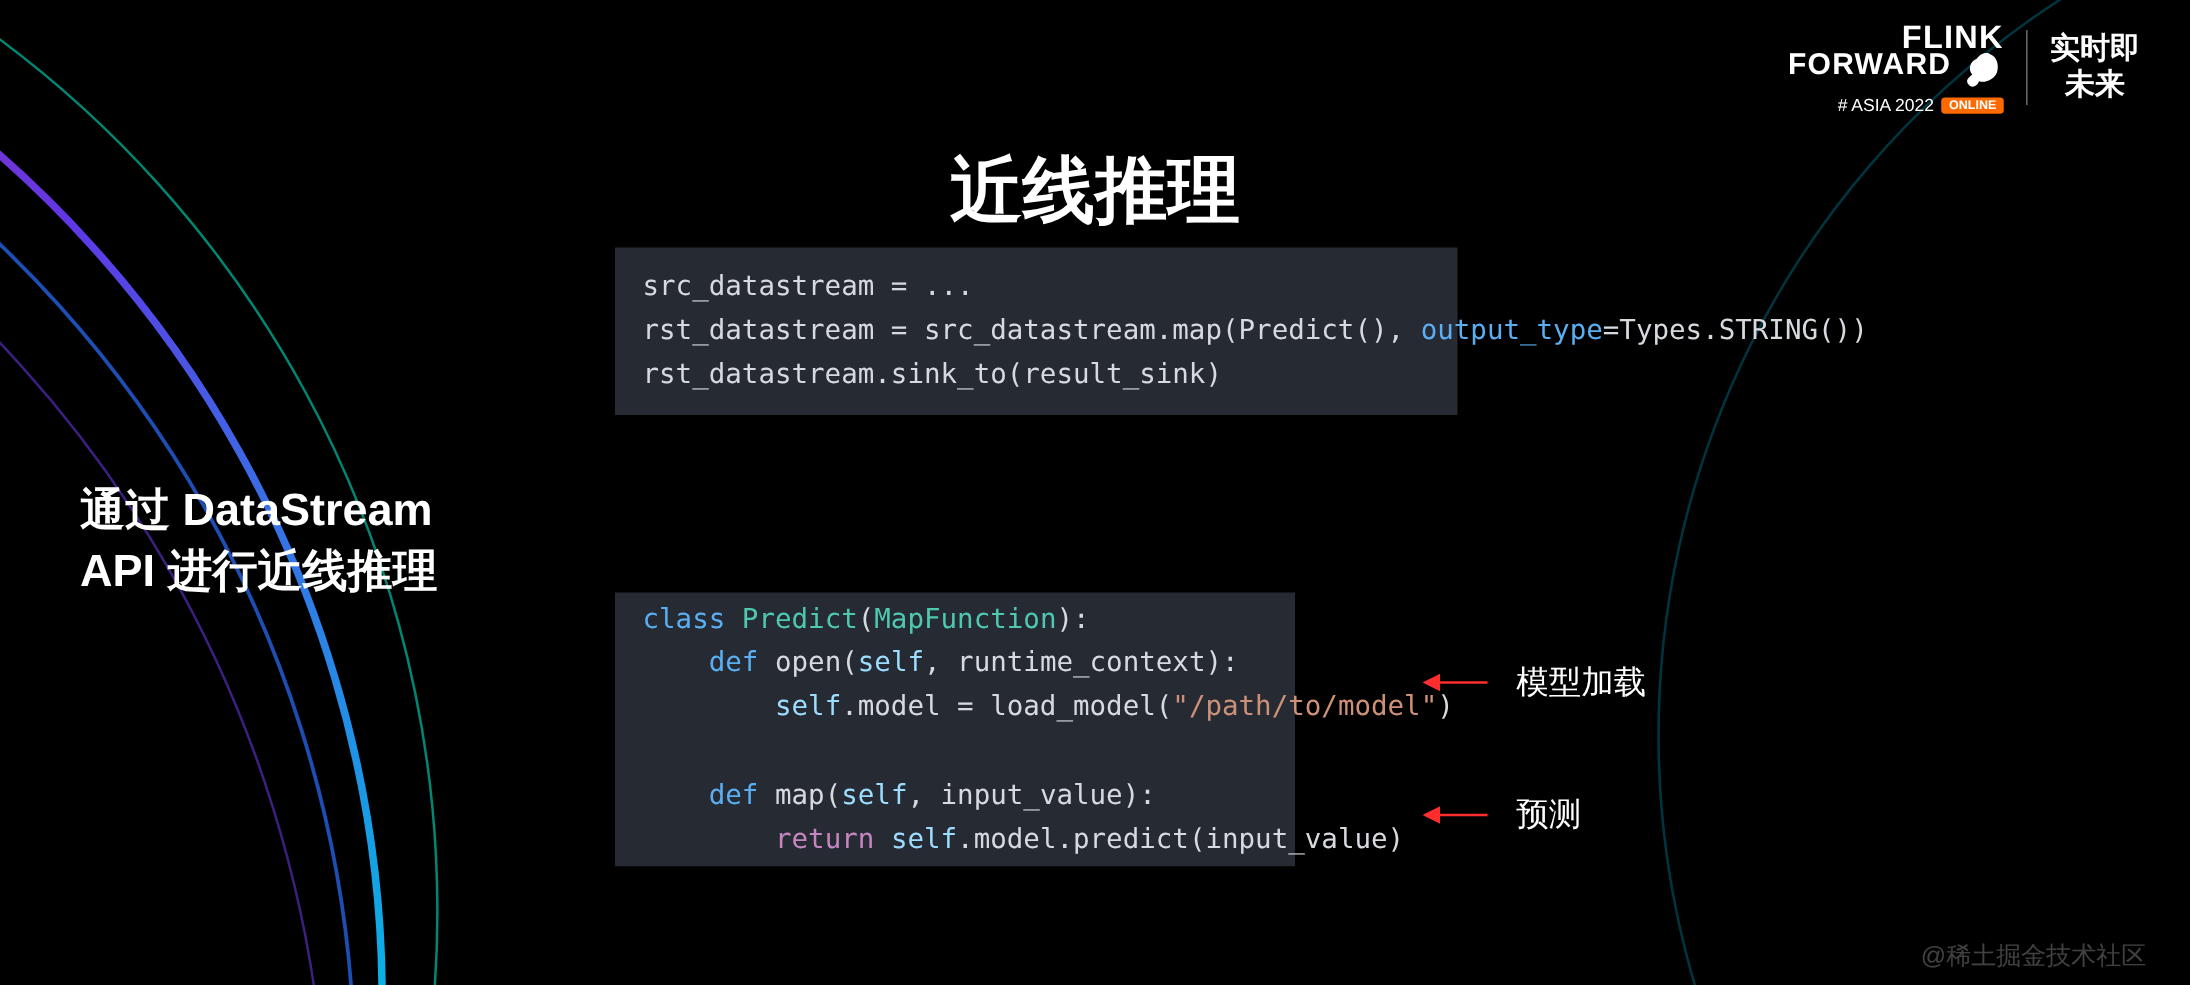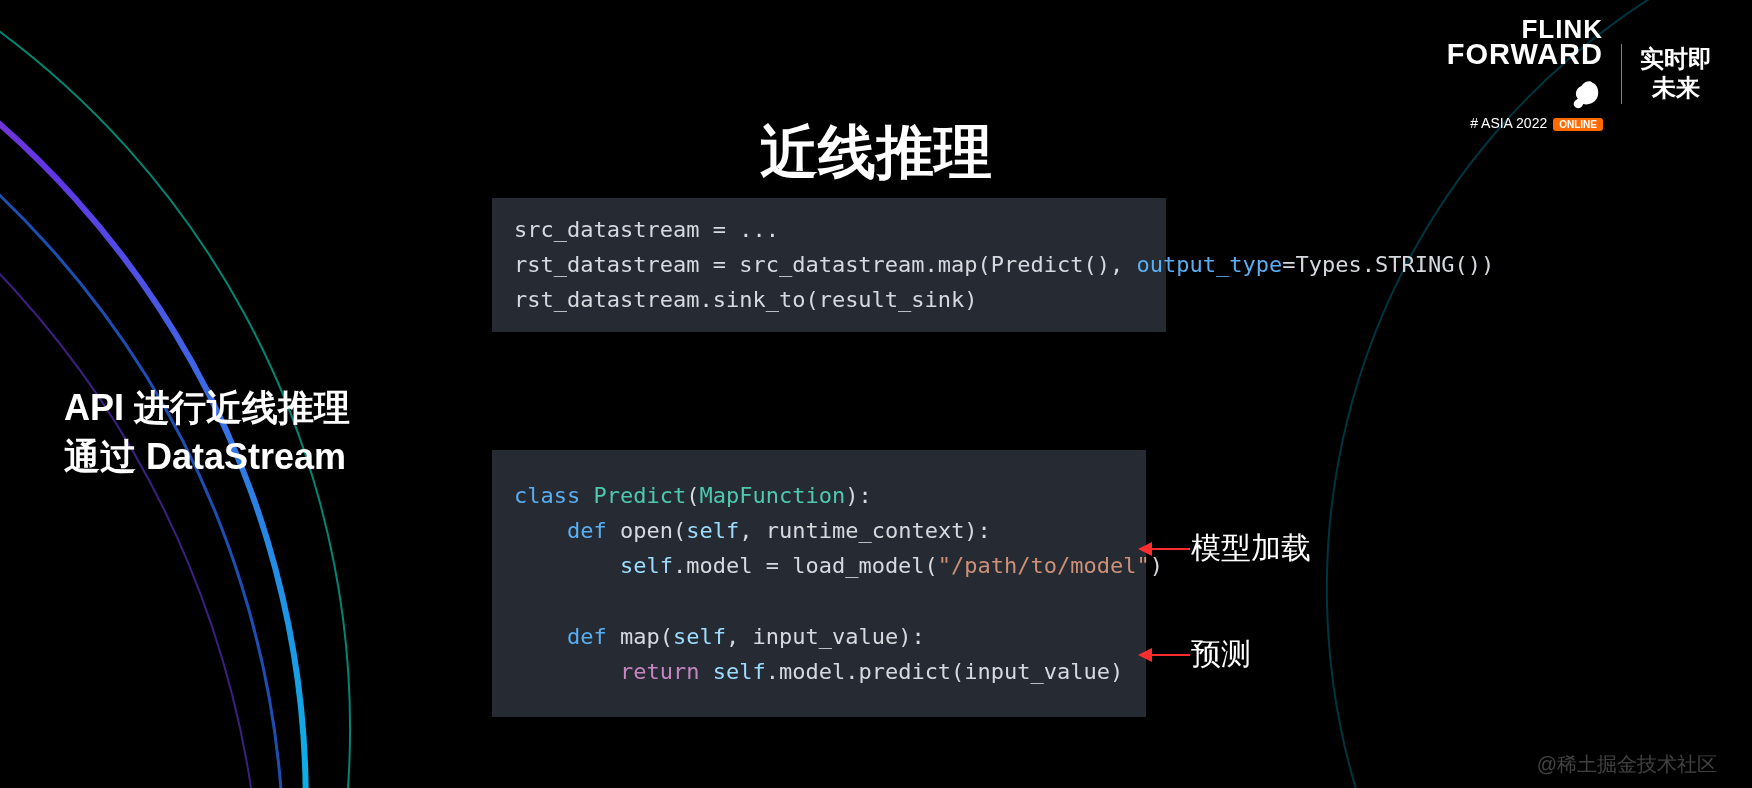--- a/index.html
+++ b/index.html
@@ -22,23 +22,23 @@
     position: absolute;
     top: 16px;
     right: 40px;
     display: flex;
     align-items: center;
     gap: 18px;
     z-index: 5;
   }
   .brand-left { text-align: right; margin-left: 30px; }
   .brand-flink { font-size: 26px; font-weight: 800; letter-spacing: 1px; line-height: 1; margin-bottom: -4px; }
-  .brand-forward { font-size: 29px; font-weight: 800; letter-spacing: 1px; display: flex; align-items: flex-end; gap: 6px; flex-direction: column; }
+  .brand-forward { font-size: 24px; font-weight: 800; letter-spacing: 1px; display: flex; align-items: flex-start; gap: 6px; }
   .squirrel-icon { width: 36px; height: 36px; }
-  .brand-sub { font-size: 14px; display: flex; align-items: flex-end; justify-content: flex-end; gap: 6px; margin-top: 2px; }
+  .brand-sub { font-size: 14px; display: flex; align-items: center; justify-content: flex-end; gap: 6px; margin-top: 2px; }
   .online-badge { background: #ff6a00; color: #fff; font-size: 10px; padding: 1px 6px; border-radius: 3px; font-weight: 700; }
   .brand-divider { width: 1px; height: 60px; background: rgba(255,255,255,0.5); }
   .brand-right { font-size: 24px; font-weight: 600; line-height: 1.2; text-align: center; }
 
   .slide-title {
     position: absolute;
     top: 80px;
     left: 50%;
     transform: translateX(-50%);
     font-size: 58px;
@@ -52,21 +52,21 @@
     background: #262a33;
     font-family: "Consolas", "Monaco", monospace;
     font-size: 22px;
     line-height: 1.6;
     padding: 14px 22px;
     color: #d6d9de;
     white-space: pre;
     z-index: 5;
   }
   .code-top { top: 198px; left: 492px; width: 674px; }
-  .code-bottom { top: 450px; left: 492px; width: 654px; padding: 28px 22px; }
+  .code-bottom { top: 474px; left: 492px; width: 544px; padding: 4px 22px; }
 
   .subtitle {
     position: absolute;
     top: 384px;
     left: 64px;
     font-size: 36px;
     font-weight: 800;
     line-height: 1.35;
     z-index: 5;
   }
@@ -74,22 +74,22 @@
   .kw-blue { color: #5aaef2; }
   .kw-teal { color: #4ec9b0; }
   .kw-purple { color: #c586c0; }
   .kw-str { color: #ce9178; }
   .kw-self { color: #9cdcfe; }
 
   .annotation {
     position: absolute;
     display: flex;
     align-items: center;
-    gap: 1px;
-    font-size: 30px;
+    gap: 23px;
+    font-size: 26px;
     font-weight: 500;
     z-index: 5;
   }
   .anno-1 { top: 528px; left: 1140px; }
   .anno-2 { top: 634px; left: 1140px; }
   .arrow {
     width: 50px; height: 2px; background: #ff2d2d; position: relative;
   }
   .arrow::before {
     content: "";
@@ -144,22 +144,22 @@
   <div class="brand-divider"></div>
   <div class="brand-right">
     <div>实时即</div>
     <div>未来</div>
   </div>
 </div>
 
 <div class="slide-title">近线推理</div>
 
 <div class="subtitle">
+  <div>通过 DataStream</div>
   <div>API 进行近线推理</div>
-  <div>通过 DataStream</div>
 </div>
 
 <div class="code-block code-top"><span>src_datastream = ...</span>
 <span>rst_datastream = src_datastream.map(Predict(), </span><span class="kw-blue">output_type</span><span>=Types.STRING())</span>
 <span>rst_datastream.sink_to(result_sink)</span></div>
 
 <div class="code-block code-bottom"><span class="kw-blue">class</span><span class="kw-teal"> Predict</span><span>(</span><span class="kw-teal">MapFunction</span><span>):</span>
     <span class="kw-blue">def</span><span> open(</span><span class="kw-self">self</span><span>, runtime_context):</span>
         <span class="kw-self">self</span><span>.model = load_model(</span><span class="kw-str">"/path/to/model"</span><span>)</span>
 

